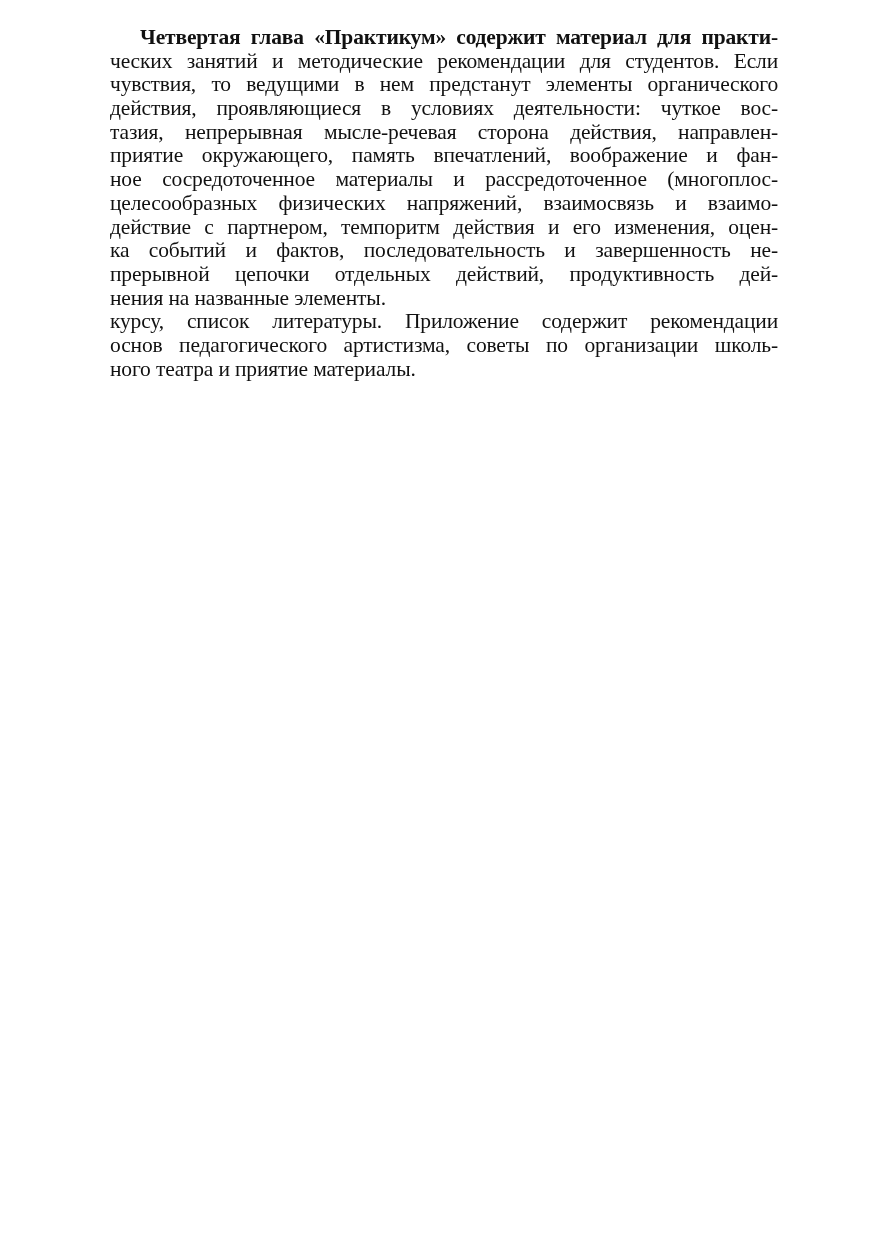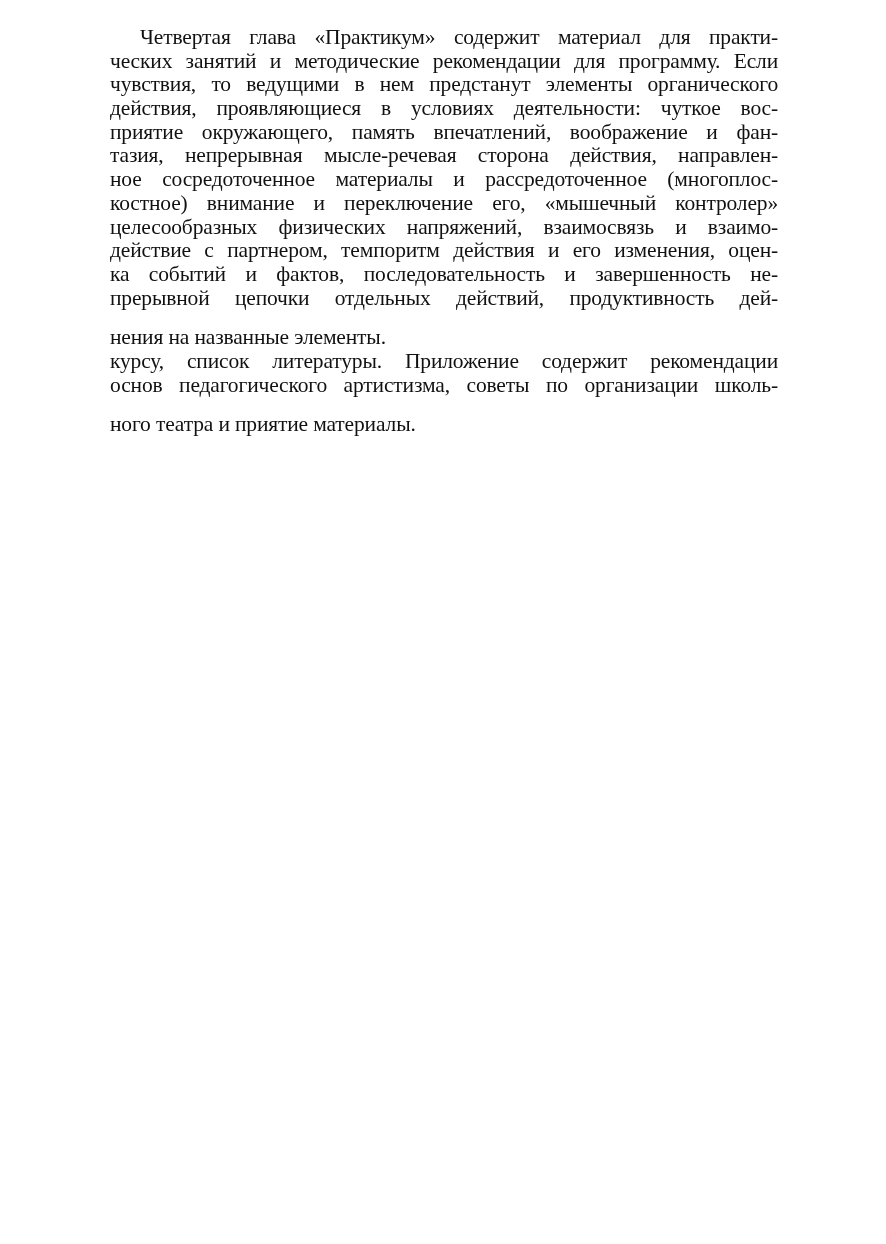--- a/index.html
+++ b/index.html
@@ -26,42 +26,41 @@
     }
     .line {
       display: block;
       white-space: nowrap;
       text-align: justify;
       text-align-last: justify;
       height: 23.7px;
     }
     .line.indent {
       padding-left: 30px;
+      font-weight: bold;
     }
     .line.last {
       text-align-last: left;
-      margin-top: 16px;
     }
     .paragraph {
       display: block;
     }
   </style>
 </head>
 <body>
 
 <div class="page">
   <div class="paragraph">
     <span class="line indent">Четвертая глава «Практикум» содержит материал для практи-</span>
-    <span class="line">ческих занятий и методические рекомендации для программу. Если</span>
+    <span class="line">ческих занятий и методические рекомендации для студентов. Если</span>
     <span class="line">чувствия, то ведущими в нем предстанут элементы органического</span>
     <span class="line">действия, проявляющиеся в условиях деятельности: чуткое вос-</span>
+    <span class="line">тазия, непрерывная мысле-речевая сторона действия, направлен-</span>
     <span class="line">приятие окружающего, память впечатлений, воображение и фан-</span>
-    <span class="line">тазия, непрерывная мысле-речевая сторона действия, направлен-</span>
     <span class="line">ное сосредоточенное материалы и рассредоточенное (многоплос-</span>
-    <span class="line">костное) внимание и переключение его, «мышечный контролер»</span>
     <span class="line">целесообразных физических напряжений, взаимосвязь и взаимо-</span>
     <span class="line">действие с партнером, темпоритм действия и его изменения, оцен-</span>
     <span class="line">ка событий и фактов, последовательность и завершенность не-</span>
     <span class="line">прерывной цепочки отдельных действий, продуктивность дей-</span>
     <span class="line last">нения на названные элементы.</span>
   </div>
   <div class="paragraph">
     <span class="line">курсу, список литературы. Приложение содержит рекомендации</span>
     <span class="line">основ педагогического артистизма, советы по организации школь-</span>
     <span class="line last">ного театра и приятие материалы.</span>

